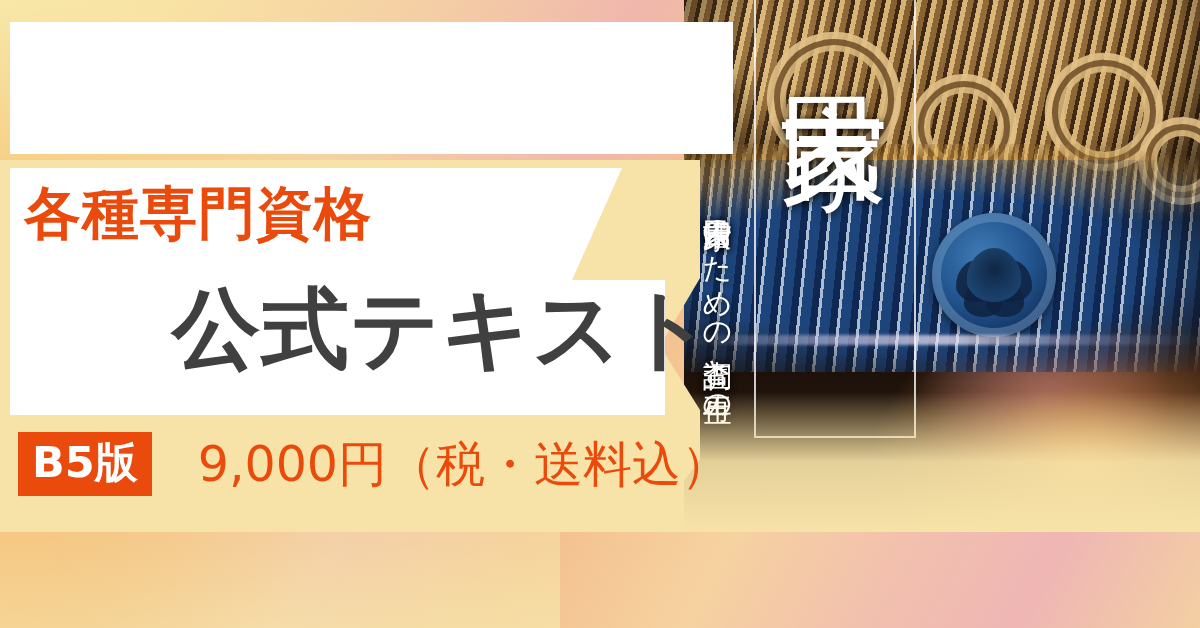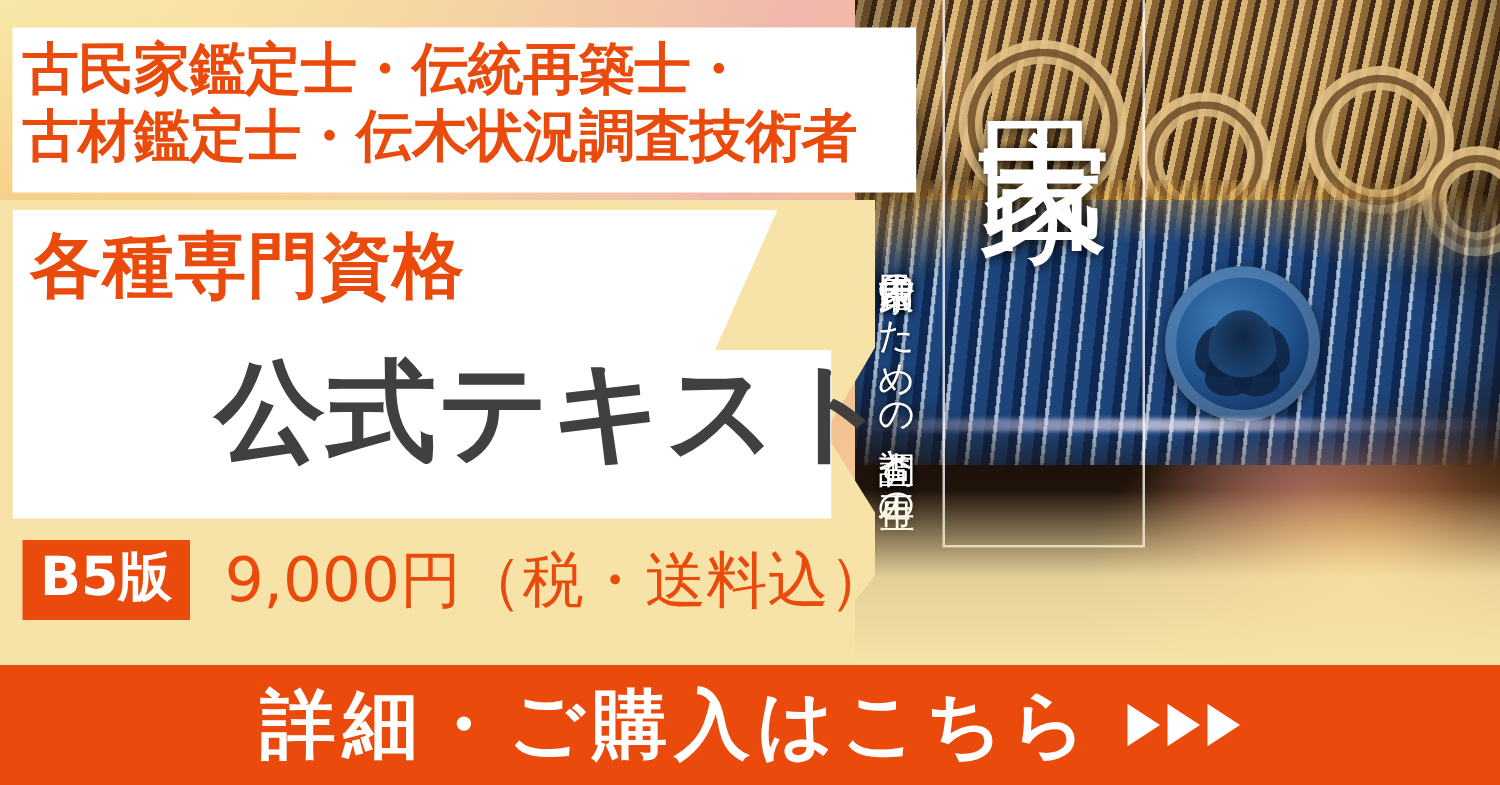--- a/index.html
+++ b/index.html
@@ -178,21 +178,21 @@
   .title-l1{
     position:absolute;left:24px;top:185px;
     color:#ea4b0c;font-size:57px;line-height:1;font-weight:700;letter-spacing:1px;
   }
   .title-l2{
     position:absolute;left:172px;top:285px;
     color:#404040;font-size:88px;line-height:1;font-weight:700;letter-spacing:1px;
   }
 
   .price-row{
-    position:absolute;left:18px;top:432px;display:flex;align-items:center;
+    position:absolute;left:18px;top:432px;display:flex;align-items:center;gap:18px;
   }
   .badge{
     background:#ea4b0c;color:#fff;
     font-size:43px;font-weight:700;line-height:1;
     padding:9px 14px 12px;letter-spacing:0;
   }
   .price{
     color:#ea4b0c;font-size:49px;font-weight:400;line-height:1;letter-spacing:0;margin-left:28px;
   }
 
@@ -237,35 +237,23 @@
   </div>
 
   <div class="bg-bottom-cream"></div>
 
   <div class="panel-cream"></div>
 
   <div class="panel-head"></div>
 
   <div class="panel-title"></div>
 
-  <div class="head-lines">
-    <div>古民家鑑定士・伝統再築士・</div>
-    <div>古材鑑定士・伝木状況調査技術者</div>
-  </div>
 
   <div class="title-l1">各種専門資格</div>
   <div class="title-l2">公式テキスト</div>
 
   <div class="price-row">
     <span class="badge">B5版</span>
     <span class="price">9,000円（税・送料込）</span>
   </div>
 
-  <div class="cta">
-    <span class="cta-label">詳細・ご購入はこちら</span>
-    <span class="arrows">
-      <span class="arrow"></span>
-      <span class="arrow"></span>
-      <span class="arrow"></span>
-    </span>
-  </div>
 
 </div>
 
 </body></html>

